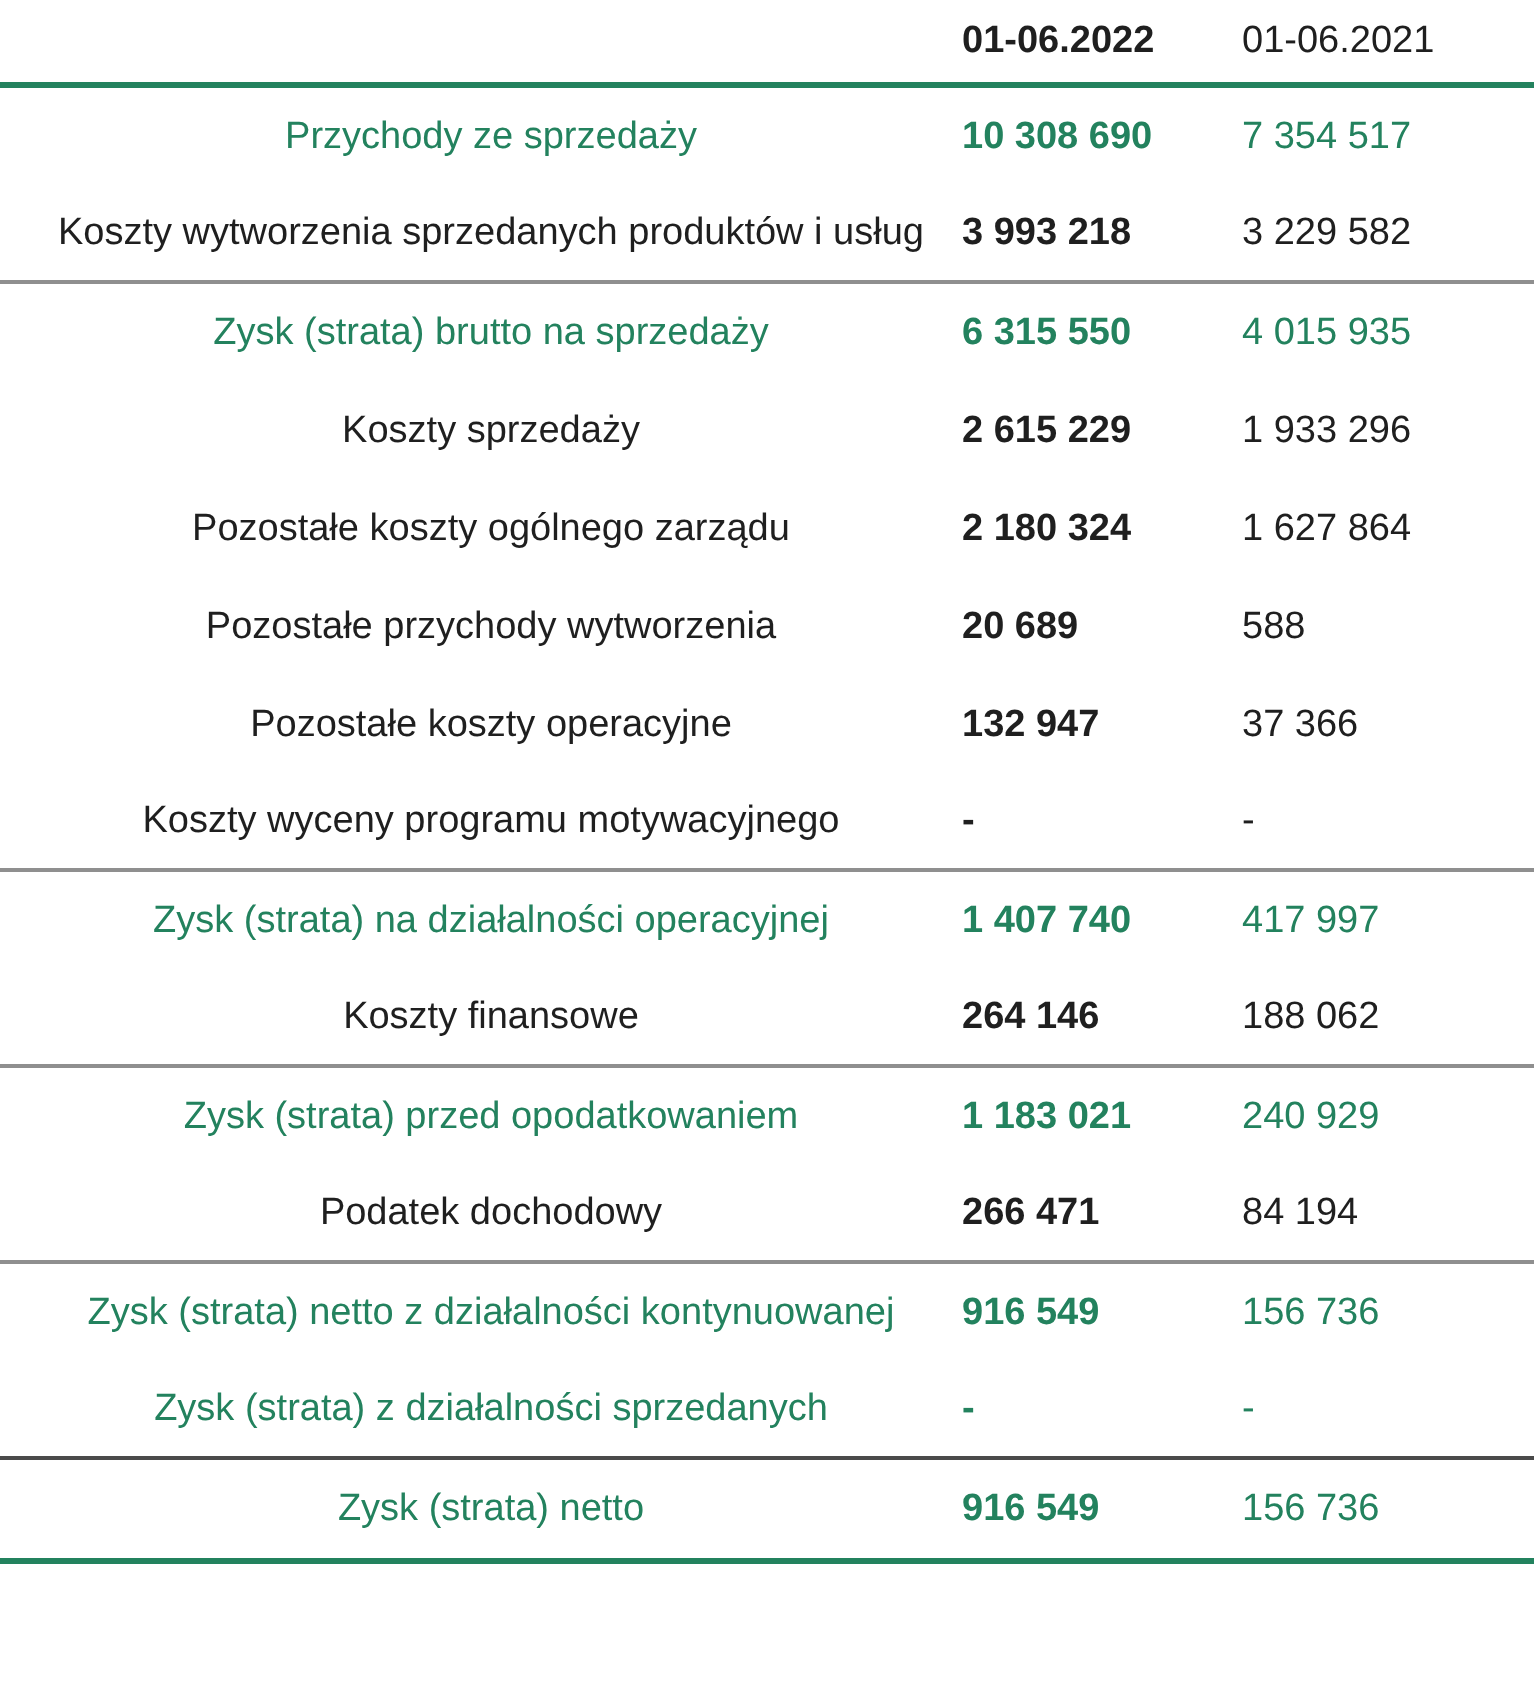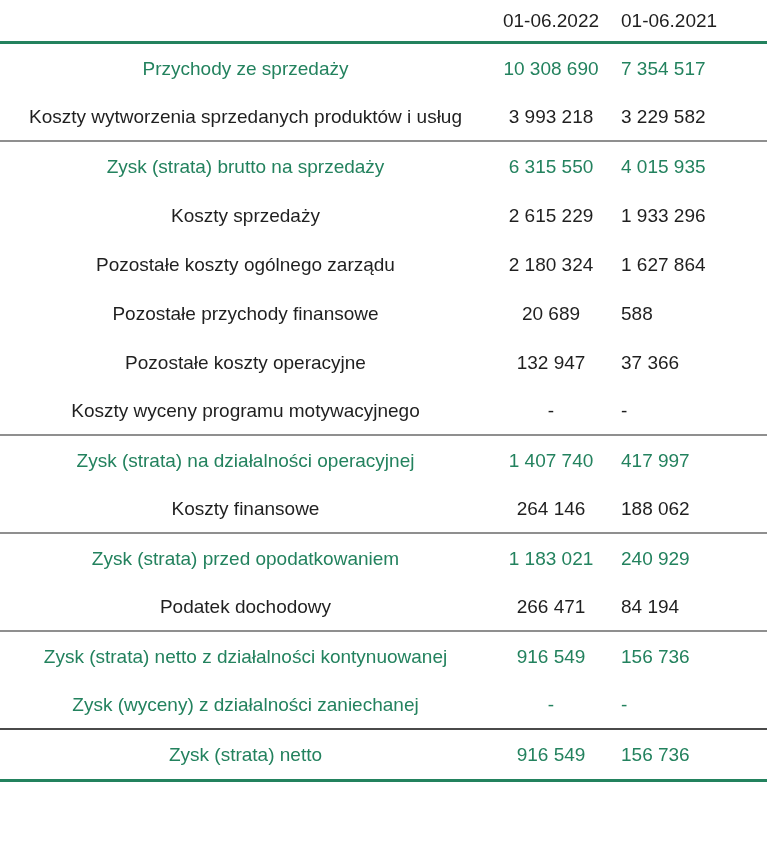--- a/index.html
+++ b/index.html
@@ -20,22 +20,23 @@
     display: flex;
     align-items: center;
     height: 44px;
     padding: 0 12px 0 10px;
     box-sizing: border-box;
     border-bottom: 3px solid #23825e;
   }
   .header-spacer { flex: 1; }
   .val-col-1 {
     width: 140px;
-    text-align: center;
+    text-align: left;
     white-space: nowrap;
+    font-weight: bold;
   }
   .val-col-2 {
     width: 134px;
     text-align: left;
     white-space: nowrap;
   }
   .t-row {
     display: flex;
     align-items: center;
     height: 49px;
@@ -81,21 +82,21 @@
         <div class="label">Koszty sprzedaży</div>
         <div class="val-col-1">2 615 229</div>
         <div class="val-col-2">1 933 296</div>
       </div>
       <div class="t-row">
         <div class="label">Pozostałe koszty ogólnego zarządu</div>
         <div class="val-col-1">2 180 324</div>
         <div class="val-col-2">1 627 864</div>
       </div>
       <div class="t-row">
-        <div class="label">Pozostałe przychody finansowe</div>
+        <div class="label">Pozostałe przychody wytworzenia</div>
         <div class="val-col-1">20 689</div>
         <div class="val-col-2">588</div>
       </div>
       <div class="t-row">
         <div class="label">Pozostałe koszty operacyjne</div>
         <div class="val-col-1">132 947</div>
         <div class="val-col-2">37 366</div>
       </div>
       <div class="t-row sep-gray">
         <div class="label">Koszty wyceny programu motywacyjnego</div>
@@ -121,21 +122,21 @@
         <div class="label">Podatek dochodowy</div>
         <div class="val-col-1">266 471</div>
         <div class="val-col-2">84 194</div>
       </div>
       <div class="t-row green">
         <div class="label">Zysk (strata) netto z działalności kontynuowanej</div>
         <div class="val-col-1">916 549</div>
         <div class="val-col-2">156 736</div>
       </div>
       <div class="t-row green sep-dark">
-        <div class="label">Zysk (wyceny) z działalności zaniechanej</div>
+        <div class="label">Zysk (strata) z działalności sprzedanych</div>
         <div class="val-col-1">-</div>
         <div class="val-col-2">-</div>
       </div>
       <div class="t-row green">
         <div class="label">Zysk (strata) netto</div>
         <div class="val-col-1">916 549</div>
         <div class="val-col-2">156 736</div>
       </div>
     </div>
 </div>

